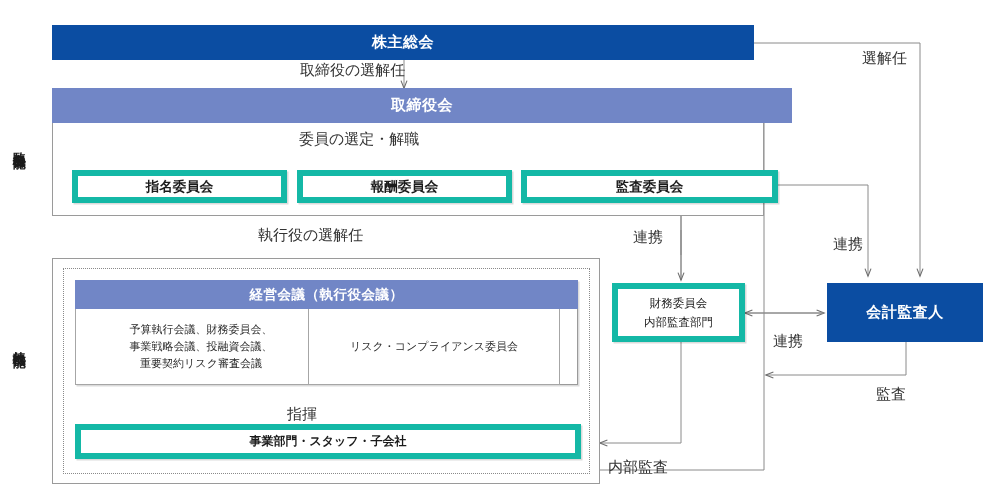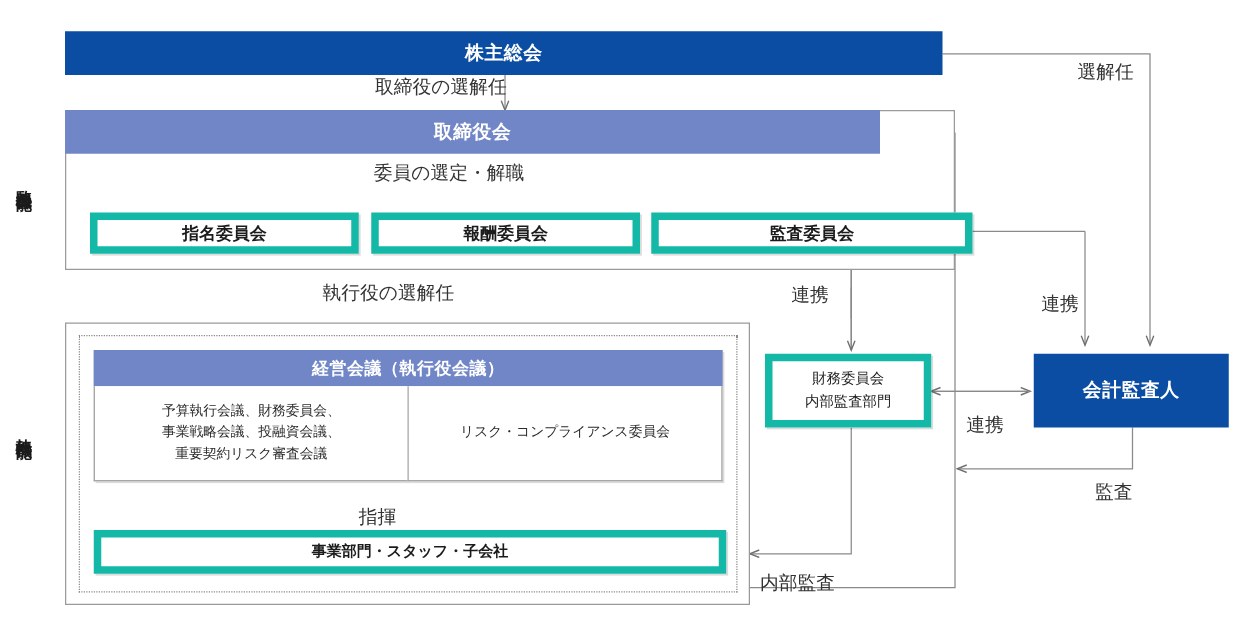--- a/index.html
+++ b/index.html
@@ -180,21 +180,21 @@
   <div class="vlabel" style="left:12px;top:341px;">執行機能</div>
 
   <div class="node bar-dark" style="left:52px;top:25px;width:702px;height:35px;">株主総会</div>
 
   <div class="cap" style="left:300px;top:62px;">取締役の選解任</div>
 
   <div class="cap" style="left:862px;top:50px;">選解任</div>
 
   <div class="node panel" style="left:52px;top:88px;width:712px;height:128px;"></div>
 
-  <div class="node bar-mid" style="left:52px;top:88px;width:652px;height:35px;">取締役会</div>
+  <div class="node bar-mid" style="left:52px;top:88px;width:740px;height:35px;">取締役会</div>
 
   <div class="cap" style="left:283px;top:131px;margin-left:16px;">委員の選定・解職</div>
 
   <div class="node wbox" style="left:72px;top:170px;width:215px;height:33px;">指名委員会</div>
 
   <div class="node wbox" style="left:297px;top:170px;width:215px;height:33px;">報酬委員会</div>
 
   <div class="node wbox" style="left:521px;top:170px;width:257px;height:33px;">監査委員会</div>
 
 
@@ -211,21 +211,21 @@
   <div class="node panel-shadow" style="left:75px;top:280px;width:503px;height:105px;"></div>
 
   <div class="node bar-mid" style="left:75px;top:280px;width:503px;height:29px;font-size:13.5px;">経営会議（執行役会議）</div>
 
   <div class="node cellbox keiei-col" style="left:75px;top:309px;width:251px;height:76px;border-top:none;border-right:none;">
     <span>予算執行会議、財務委員会、</span>
     <span>事業戦略会議、投融資会議、</span>
     <span>重要契約リスク審査会議</span>
   </div>
 
-  <div class="node cellbox" style="left:326px;top:309px;width:252px;height:76px;border-top:none;">リスク・コンプライアンス委員会</div>
+  <div class="node cellbox" style="left:308px;top:309px;width:252px;height:76px;border-top:none;">リスク・コンプライアンス委員会</div>
 
   <div class="cap" style="left:287px;top:406px;">指揮</div>
 
   <div class="node wbox" style="left:75px;top:424px;width:506px;height:35px;font-size:12px;">事業部門・スタッフ・子会社</div>
 
   <div class="cap" style="left:608px;top:459px;">内部監査</div>
 
   <div class="node wbox plain keiei-col" style="left:612px;top:283px;width:133px;height:59px;font-size:11.5px;line-height:1.6;">
     <span>財務委員会</span>
     <span>内部監査部門</span>

